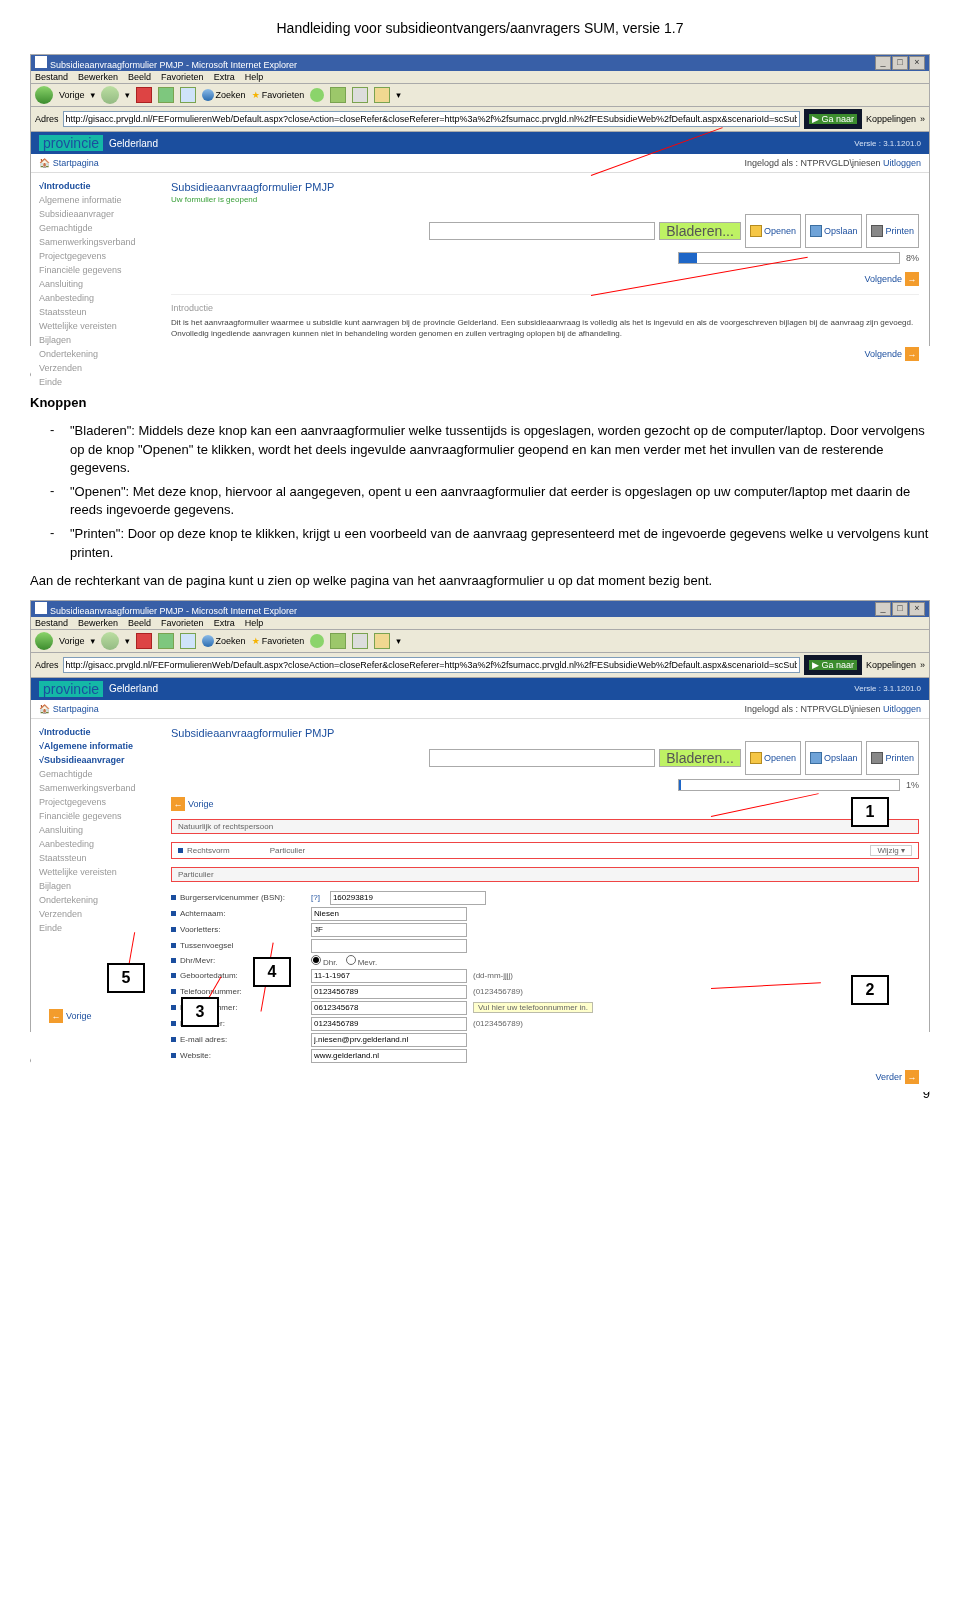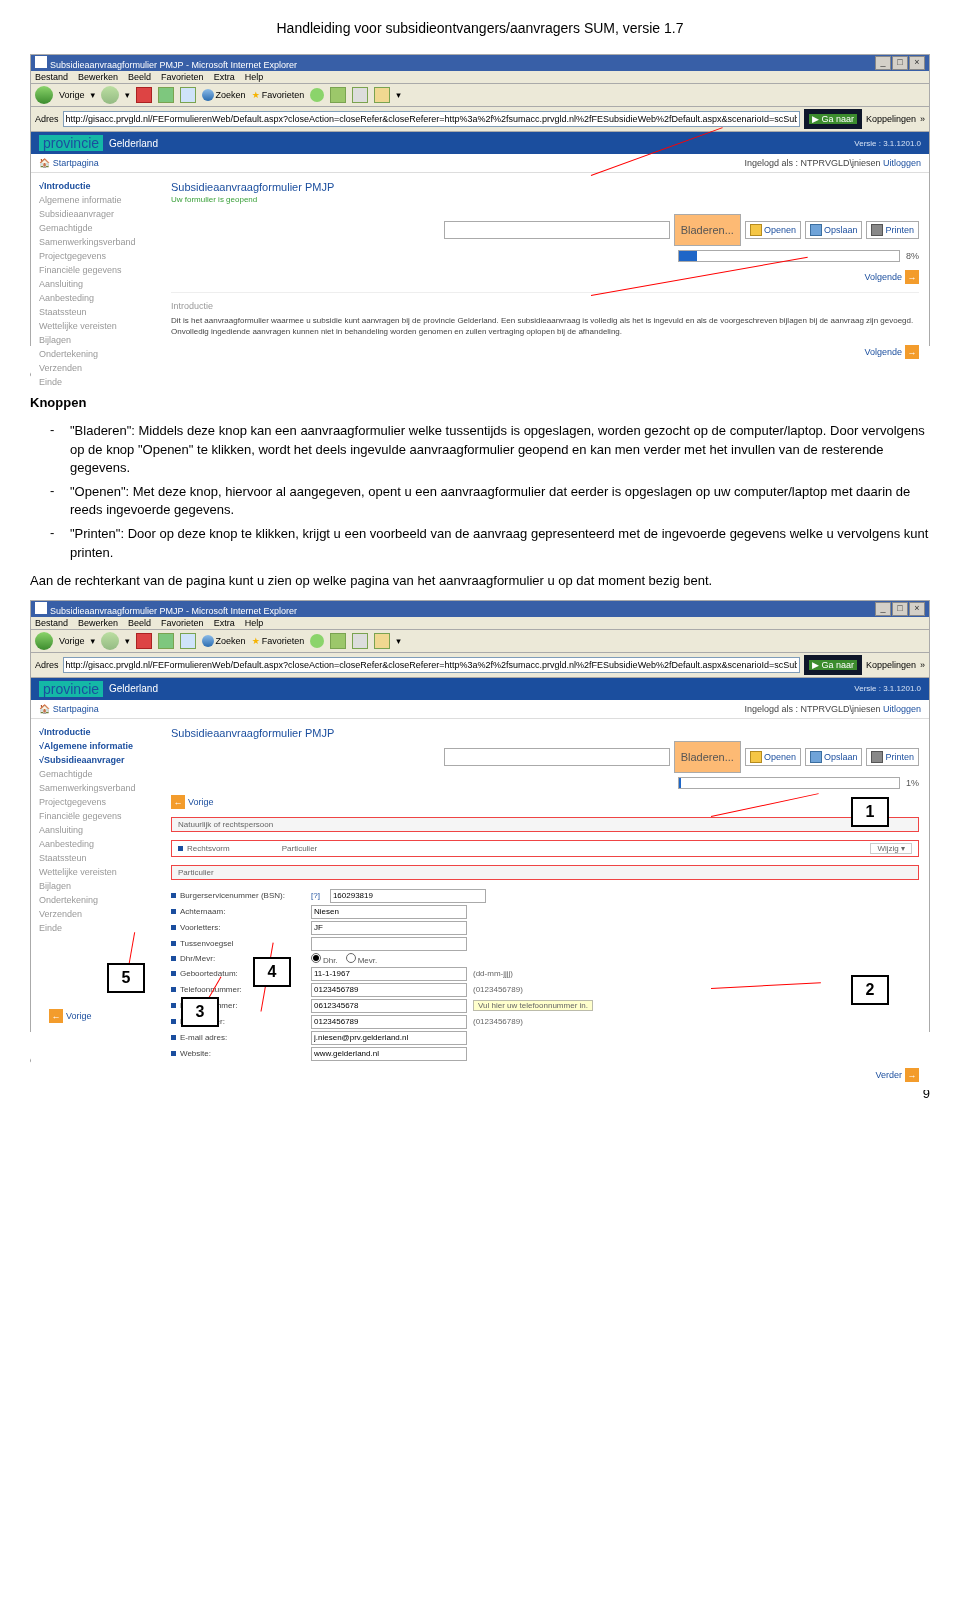--- a/index.html
+++ b/index.html
@@ -30,22 +30,22 @@
 .substrip .uit{color:#1b4e9e}
 .body-area{display:flex;background:#fff}
 .sidebar{width:130px;padding:6px 0;font-size:9px;color:#999}
 .sidebar div{padding:2px 8px}
 .sidebar .cur{color:#1b4e9e;font-weight:bold}
 .main{flex:1;padding:8px 10px;font-size:9px;color:#555}
 .form-title{color:#1b4e9e;font-size:11px;margin-bottom:2px}
 .form-sub{color:#3aa03a;font-size:8px;margin-bottom:10px}
 .file-row{display:flex;justify-content:flex-end;gap:4px;align-items:center;margin-bottom:4px}
 .file-row input{width:220px;height:14px;border:1px solid #aaa;font-size:9px}
-.btn-gray{background:#fdba74;border:1px solid #aaa;padding:7px 6px;height:16px;font-size:11px;display:inline-flex;align-items:center;gap:2px}
-.btn-outline{border:1px solid #aaa;background:#fff;padding:0 4px;height:16px;font-size:9px;display:inline-flex;align-items:center;gap:2px;color:#1b4e9e}
+.btn-gray{background:#bef264;border:1px solid #aaa;padding:0 6px;height:16px;font-size:14px;display:inline-flex;align-items:center;gap:2px}
+.btn-outline{border:1px solid #aaa;background:#fff;padding:8px 4px;height:16px;font-size:9px;display:inline-flex;align-items:center;gap:2px;color:#1b4e9e}
 .ic{width:10px;height:10px;display:inline-block}
 .ic.open{background:#f5c645;border:1px solid #b58b1f}
 .ic.save{background:#6fa3d8;border:1px solid #3b6ea0}
 .ic.print{background:#888;border:1px solid #555}
 .prog-row{display:flex;justify-content:flex-end;gap:6px;align-items:center;margin-bottom:6px}
 .prog-row .bar{width:220px;height:10px;border:1px solid #aaa;background:#fff}
 .prog-row .bar .fill{width:8%;height:100%;background:#1e66c7}
 .next-row{display:flex;justify-content:flex-end;margin-top:8px}
 .btn-blue{background:#fff;border:none;color:#1b4e9e;font-size:9px;display:inline-flex;align-items:center;gap:3px}
 .arrow-sq{width:14px;height:14px;background:#f39c2c;display:inline-flex;align-items:center;justify-content:center;color:#fff;font-size:9px}
@@ -305,21 +305,21 @@
     </div>
     <div style="margin-top:4px"><span class="btn-blue">
               <span class="arrow-sq">←</span>
               <span>Vorige</span>
             </span></div>
 
     <div class="sect-bar">
             <span>Natuurlijk of rechtspersoon</span>
           </div>
     <div class="sect-bar" style="background:#fff">
-     <span style="display:flex;gap:52px;align-items:flex-start">
+     <span style="display:flex;gap:40px;align-items:flex-start">
               <span style="display:flex;gap:4px;align-items:center">
                 <span style="width:5px;height:5px;background:#1b4e9e"></span>
                 <span>Rechtsvorm</span>
               </span>
               <span>Particulier</span>
             </span>
      <span class="wij"><span>Wijzig</span> ▾</span>
     </div>
     <div class="sect-bar">
             <span>Particulier</span>

